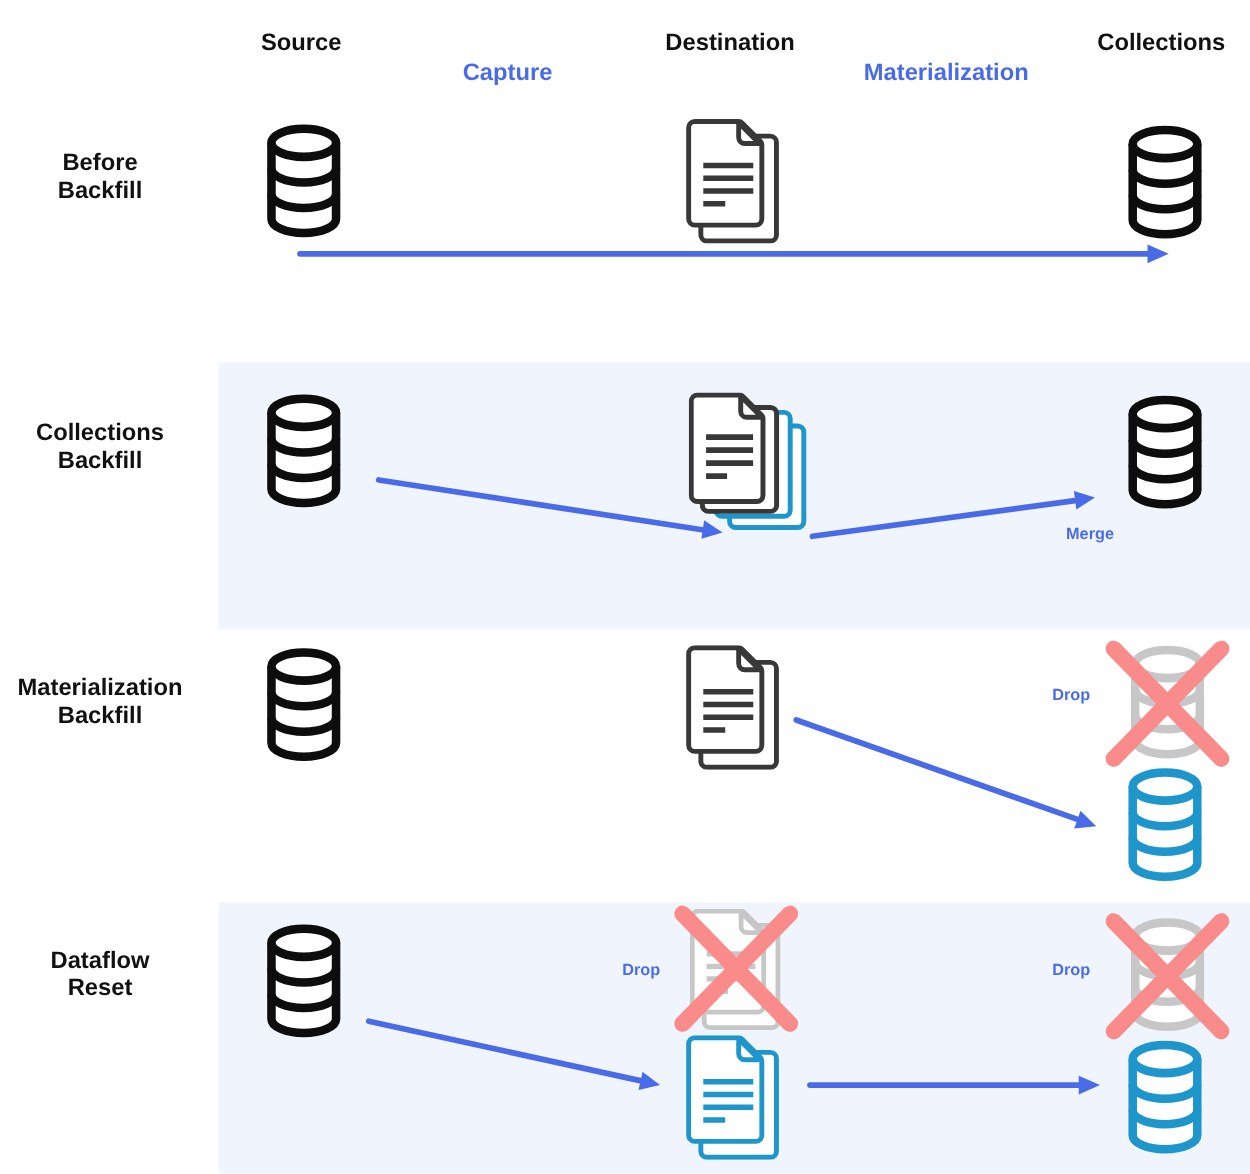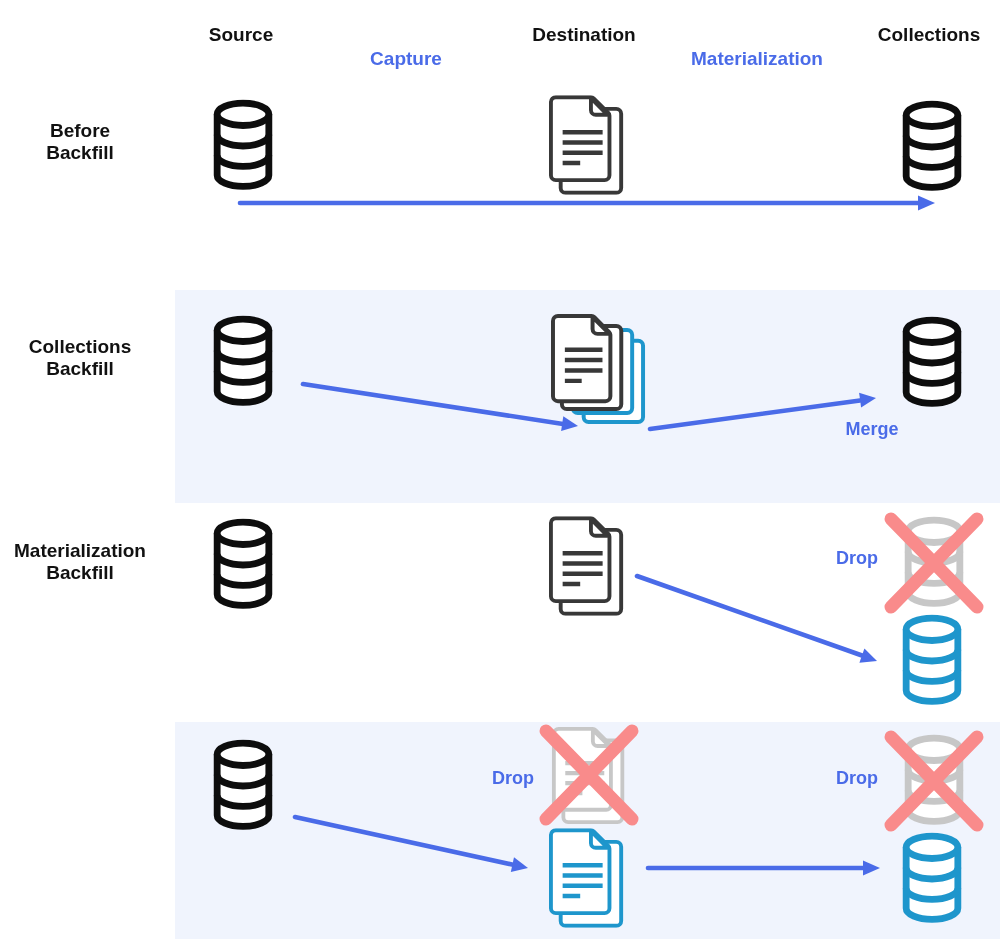--- a/index.html
+++ b/index.html
@@ -14,21 +14,21 @@
     position:absolute;transform:translateX(-50%);
     font-size:19px;font-weight:bold;color:var(--heading);white-space:nowrap;
   }
   .hdr.accent{color:var(--accent);}
   .rowlabel{
     position:absolute;left:0;width:160px;text-align:center;
     font-size:19px;font-weight:bold;line-height:22px;color:var(--heading);
   }
   .note{
     position:absolute;transform:translateX(-50%);
-    font-size:18px;font-weight:bold;color:var(--accent);white-space:nowrap;
+    font-size:13px;font-weight:bold;color:var(--accent);white-space:nowrap;
   }
   .arrows{position:absolute;left:0;top:0;width:1000px;height:939px;pointer-events:none;}
   .arrows path{stroke:var(--arrow);stroke-width:4.6;fill:none;stroke-linecap:round;}
   .arrows polygon{fill:var(--arrow);}
   svg.icon{position:absolute;display:block;overflow:visible;}
 </style>
 </head>
 <body>
 
 <div class="canvas">
@@ -102,20 +102,24 @@
     <div>Backfill</div>
   </div>
   <div class="rowlabel" style="top:336px">
     <div>Collections</div>
     <div>Backfill</div>
   </div>
   <div class="rowlabel" style="top:540px">
     <div>Materialization</div>
     <div>Backfill</div>
   </div>
+  <div class="rowlabel" style="top:758px">
+    <div>Dataflow</div>
+    <div>Reset</div>
+  </div>
 
   <svg class="icon" style="left:204px;top:99px;width:78px;height:92px;color:var(--icon-black)" viewBox="0 0 80 94">
       <use href="#sym-db"></use>
     </svg>
   <svg class="icon" style="left:548px;top:95px;width:80px;height:100px;color:var(--icon-dark-gray)" viewBox="0 0 82 102">
       <use href="#sym-doc"></use>
     </svg>
   <svg class="icon" style="left:893px;top:100px;width:78px;height:92px;color:var(--icon-black)" viewBox="0 0 80 94">
       <use href="#sym-db"></use>
     </svg>

